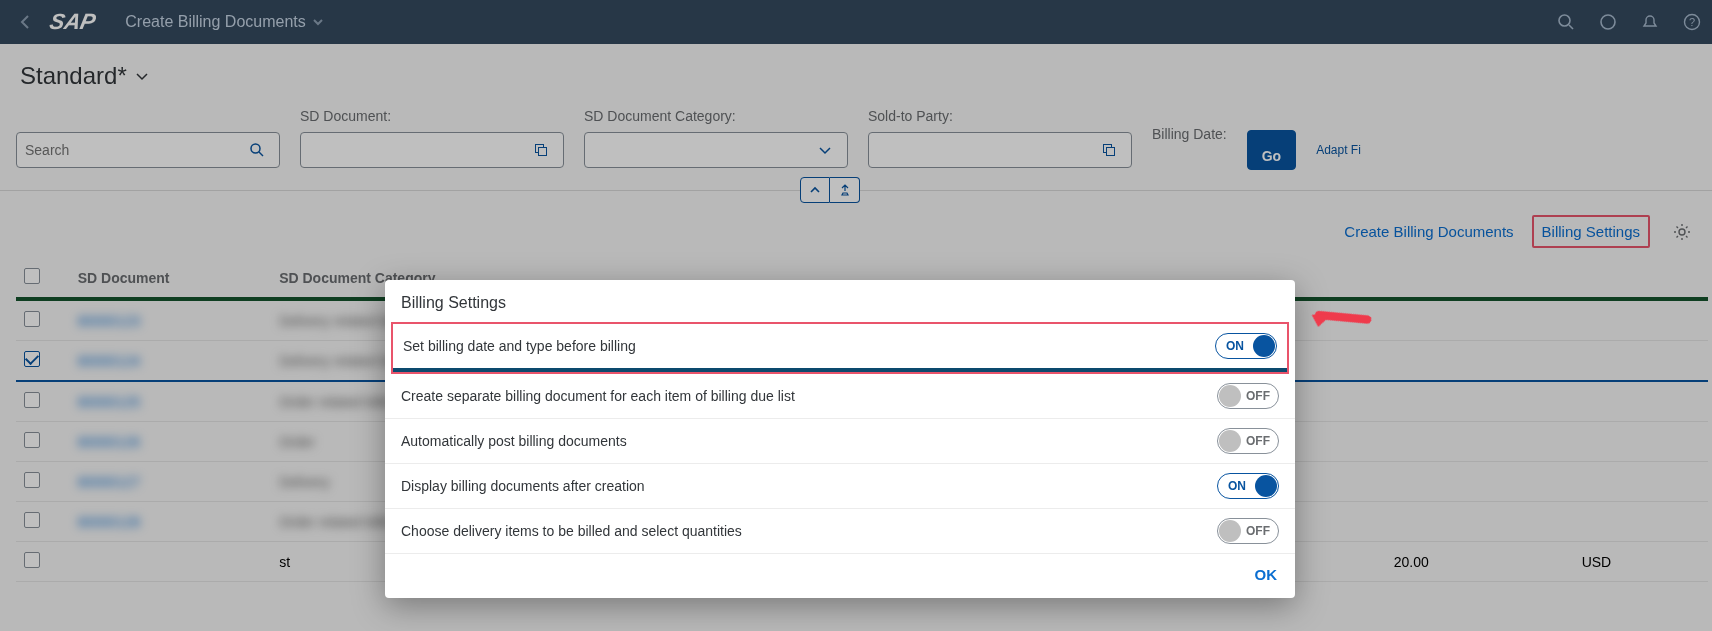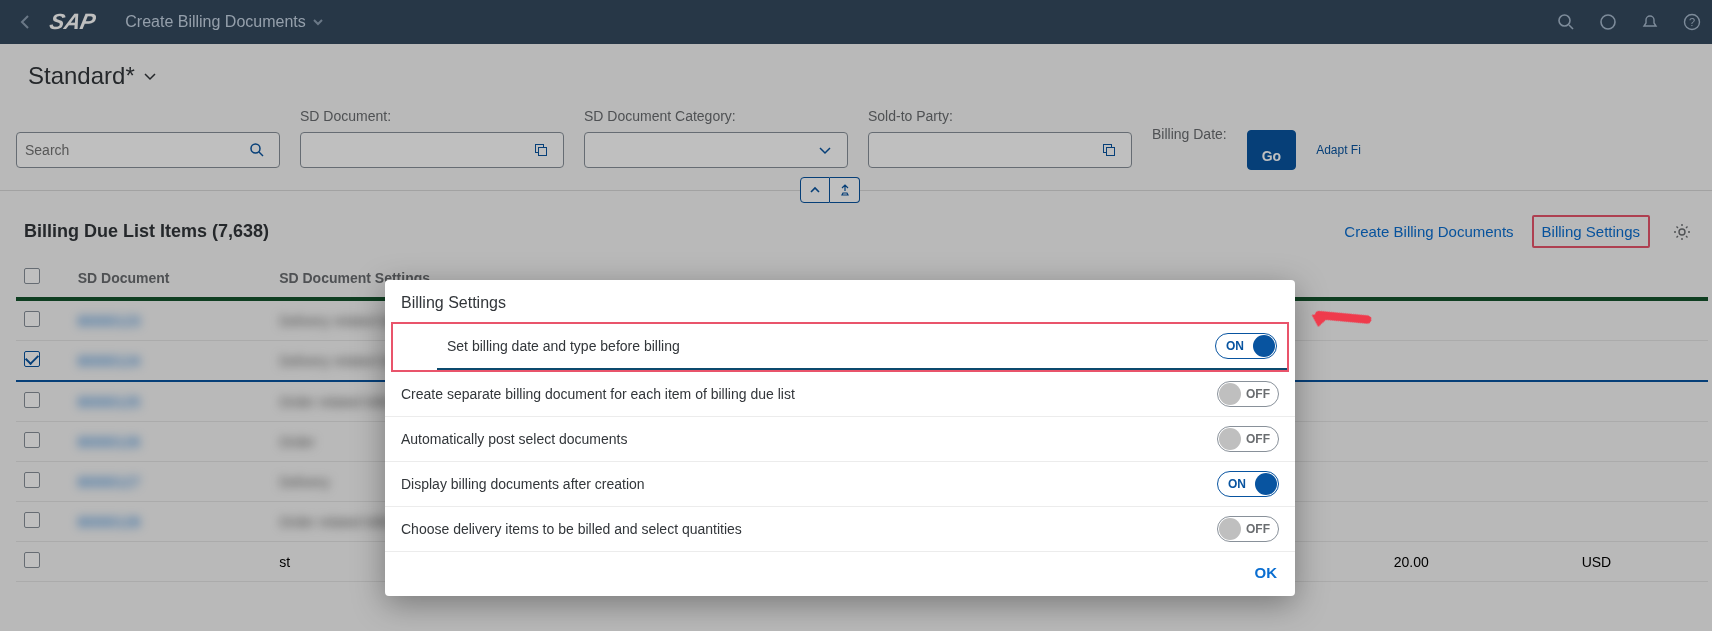--- a/index.html
+++ b/index.html
@@ -8,21 +8,21 @@
   .shell-header { background: #354a5f; height: 44px; display: flex; align-items: center; color: #fff; padding: 0 12px; position: relative; }
   .shell-back { width: 28px; height: 28px; display: flex; align-items: center; justify-content: center; cursor: pointer; }
   .shell-back svg { fill: #8ea0b4; }
   .logo { margin-left: 10px; font-weight: bold; font-size: 22px; font-style: italic; color: #fff; letter-spacing: 0px; }
   .logo span { display:inline-block; transform: skewX(-12deg); }
   .shell-title { margin-left: 30px; font-size: 16px; color: #c6d4e4; display: flex; align-items: center; gap: 6px; }
   .shell-right { position: absolute; right: 10px; top: 0; height: 44px; display:flex; align-items:center; gap: 22px; }
   .shell-icon { width: 20px; height: 20px; display:flex; align-items:center; justify-content:center; cursor:pointer; }
   .shell-icon svg { fill: #a7bace; }
   
-  .variant-bar { padding: 18px 16px 10px 28px; }
+  .variant-bar { padding: 18px 16px 10px 20px; }
   .variant-title { font-size: 24px; color: #32363a; display: flex; align-items: center; gap: 8px; }
   
   .filter-bar { display: block; padding: 6px 16px 20px 16px; border-bottom: 1px solid #d9d9d9; position: relative; }
   .filter-row-inputs { display:flex; gap: 20px; align-items:center; }
   .filter-cell { display:flex; flex-direction:column; }
   .filter-label { font-size: 14px; color: #6a6d70; margin-bottom: 4px; height: 20px; }
   .filter-input { height: 36px; border: 1px solid #89919a; background: #fff; border-radius: 4px; display:flex; align-items:center; padding: 0 8px; font-size: 14px; color: #32363a; position: relative; }
   .filter-input input { border: none; outline: none; flex:1; font-size:14px; background: transparent; }
   .vh-icon { width: 28px; display:flex; align-items:center; justify-content:center; color:#0854a0; }
   .search-field { width: 264px; }
@@ -52,21 +52,21 @@
   .chk.checked::after { content:""; position:absolute; left:3px; top:0px; width:6px; height:10px; border: solid #0854a0; border-width: 0 2px 2px 0; transform: rotate(45deg); }
   .blur-cell { filter: blur(5px); color: #666; }
   .link-cell { color: #0a6ed1; }
   .num-cell { text-align: right; padding-right: 40px; }
   
   .scrim { position: absolute; inset: 0; background: rgba(0,0,0,0.25); }
   
   .dialog { position: absolute; left: 385px; top: 280px; width: 910px; background: #fff; box-shadow: 0 8px 32px rgba(0,0,0,0.35); border-radius: 4px; overflow:hidden; }
   .dialog-header { padding: 14px 16px 10px 16px; font-size: 16px; color: #32363a; }
   .dialog-body { border-top: 2px solid #e9546b; border-left: 2px solid #e9546b; border-right: 2px solid #e9546b; border-bottom: 2px solid #e9546b; margin: 0 6px 0 6px; }
-  .setting-row { display:flex; align-items:center; justify-content:space-between; border-bottom: 2px solid #0c4a6e; padding: 9px 10px; font-size: 14px; color: #32363a; margin-left: 44px; }
+  .setting-row { display:flex; align-items:center; justify-content:space-between; border-bottom: 4px solid #0c4a6e; padding: 9px 10px; font-size: 14px; color: #32363a; }
   .dialog .plain-row { display:flex; align-items:center; justify-content:space-between; border-bottom: 1px solid #ececec; padding: 9px 16px; font-size: 14px; color: #32363a; gap: 12px; }
   
   .toggle { width: 62px; height: 26px; border: 1px solid #89919a; border-radius: 13px; position:relative; background: #fff; cursor:pointer; font-size:12px; color:#6a6d70; }
   .toggle .knob  { position:absolute; width: 22px; height: 22px; border-radius: 50%; top:1px; background:#89919a; }
   .toggle.off .knob { left: 1px; background:#bfbfbf; }
   .toggle.off::after { content: attr(data-off); position:absolute; right:8px; top:5px; font-weight:bold; }
   .toggle.on { border-color:#0854a0; }
   .toggle.on .knob { right: 1px; background:#0854a0; }
   .toggle.on::before { content: attr(data-on); position:absolute; left:10px; top:5px; color:#0854a0; font-weight:bold; }
   .dialog-footer { text-align:right; padding: 12px 18px 14px 18px; }
@@ -203,21 +203,20 @@
     </div>
     <div class="sq">
       <svg width="12" height="12" viewBox="0 0 12 12">
           <path d="M6 1v6M3 4l3-3 3 3M4 9h4l1 2H3l1-2z" stroke="#0854a0" stroke-width="1.2" fill="none"></path>
         </svg>
     </div>
   </div>
 </div>
 
 <div class="table-toolbar">
-  <div class="table-title">Billing Due List Items (7,638)</div>
   <div class="toolbar-right">
     <span class="toolbar-link">Create Billing Documents</span>
     <span class="toolbar-link boxed">Billing Settings</span>
     <span class="gear-btn">
       <svg width="18" height="18" viewBox="0 0 18 18">
           <circle cx="9" cy="9" r="3" stroke="#6a6d70" stroke-width="1.4" fill="none"></circle>
           <path d="M9 1v2M9 15v2M1 9h2M15 9h2M3.5 3.5l1.5 1.5M13 13l1.5 1.5M14.5 3.5L13 5M5 13l-1.5 1.5" stroke="#6a6d70" stroke-width="1.4"></path>
         </svg>
     </span>
   </div>
@@ -230,21 +229,21 @@
       <col style="width:180px">
       <col style="width:470px">
       <col style="width:180px">
       <col style="width:140px">
       <col style="width:100px">
   </colgroup>
   <thead>
     <tr>
       <th><span class="chk"></span></th>
       <th>SD Document</th>
-      <th>SD Document Settings</th>
+      <th>SD Document Category</th>
       <th></th>
       <th></th>
       <th></th>
       <th></th>
     </tr>
   </thead>
   <tbody id="table-body">
       <tr>
         <td><span class="chk"></span></td>
         <td class="blur-cell link-cell">80000123</td>
@@ -324,21 +323,21 @@
           </span>
         </div>
       </div>
       <div class="plain-row">
         <span>Create separate billing document for each item of billing due list</span>
         <span class="toggle off" data-on="ON" data-off="OFF">
           <span class="knob"></span>
         </span>
       </div>
       <div class="plain-row">
-        <span>Automatically post select documents</span>
+        <span>Automatically post billing documents</span>
         <span class="toggle off" data-on="ON" data-off="OFF">
           <span class="knob"></span>
         </span>
       </div>
       <div class="plain-row">
         <span>Display billing documents after creation</span>
         <span class="toggle on" data-on="ON" data-off="OFF">
           <span class="knob"></span>
         </span>
       </div>

